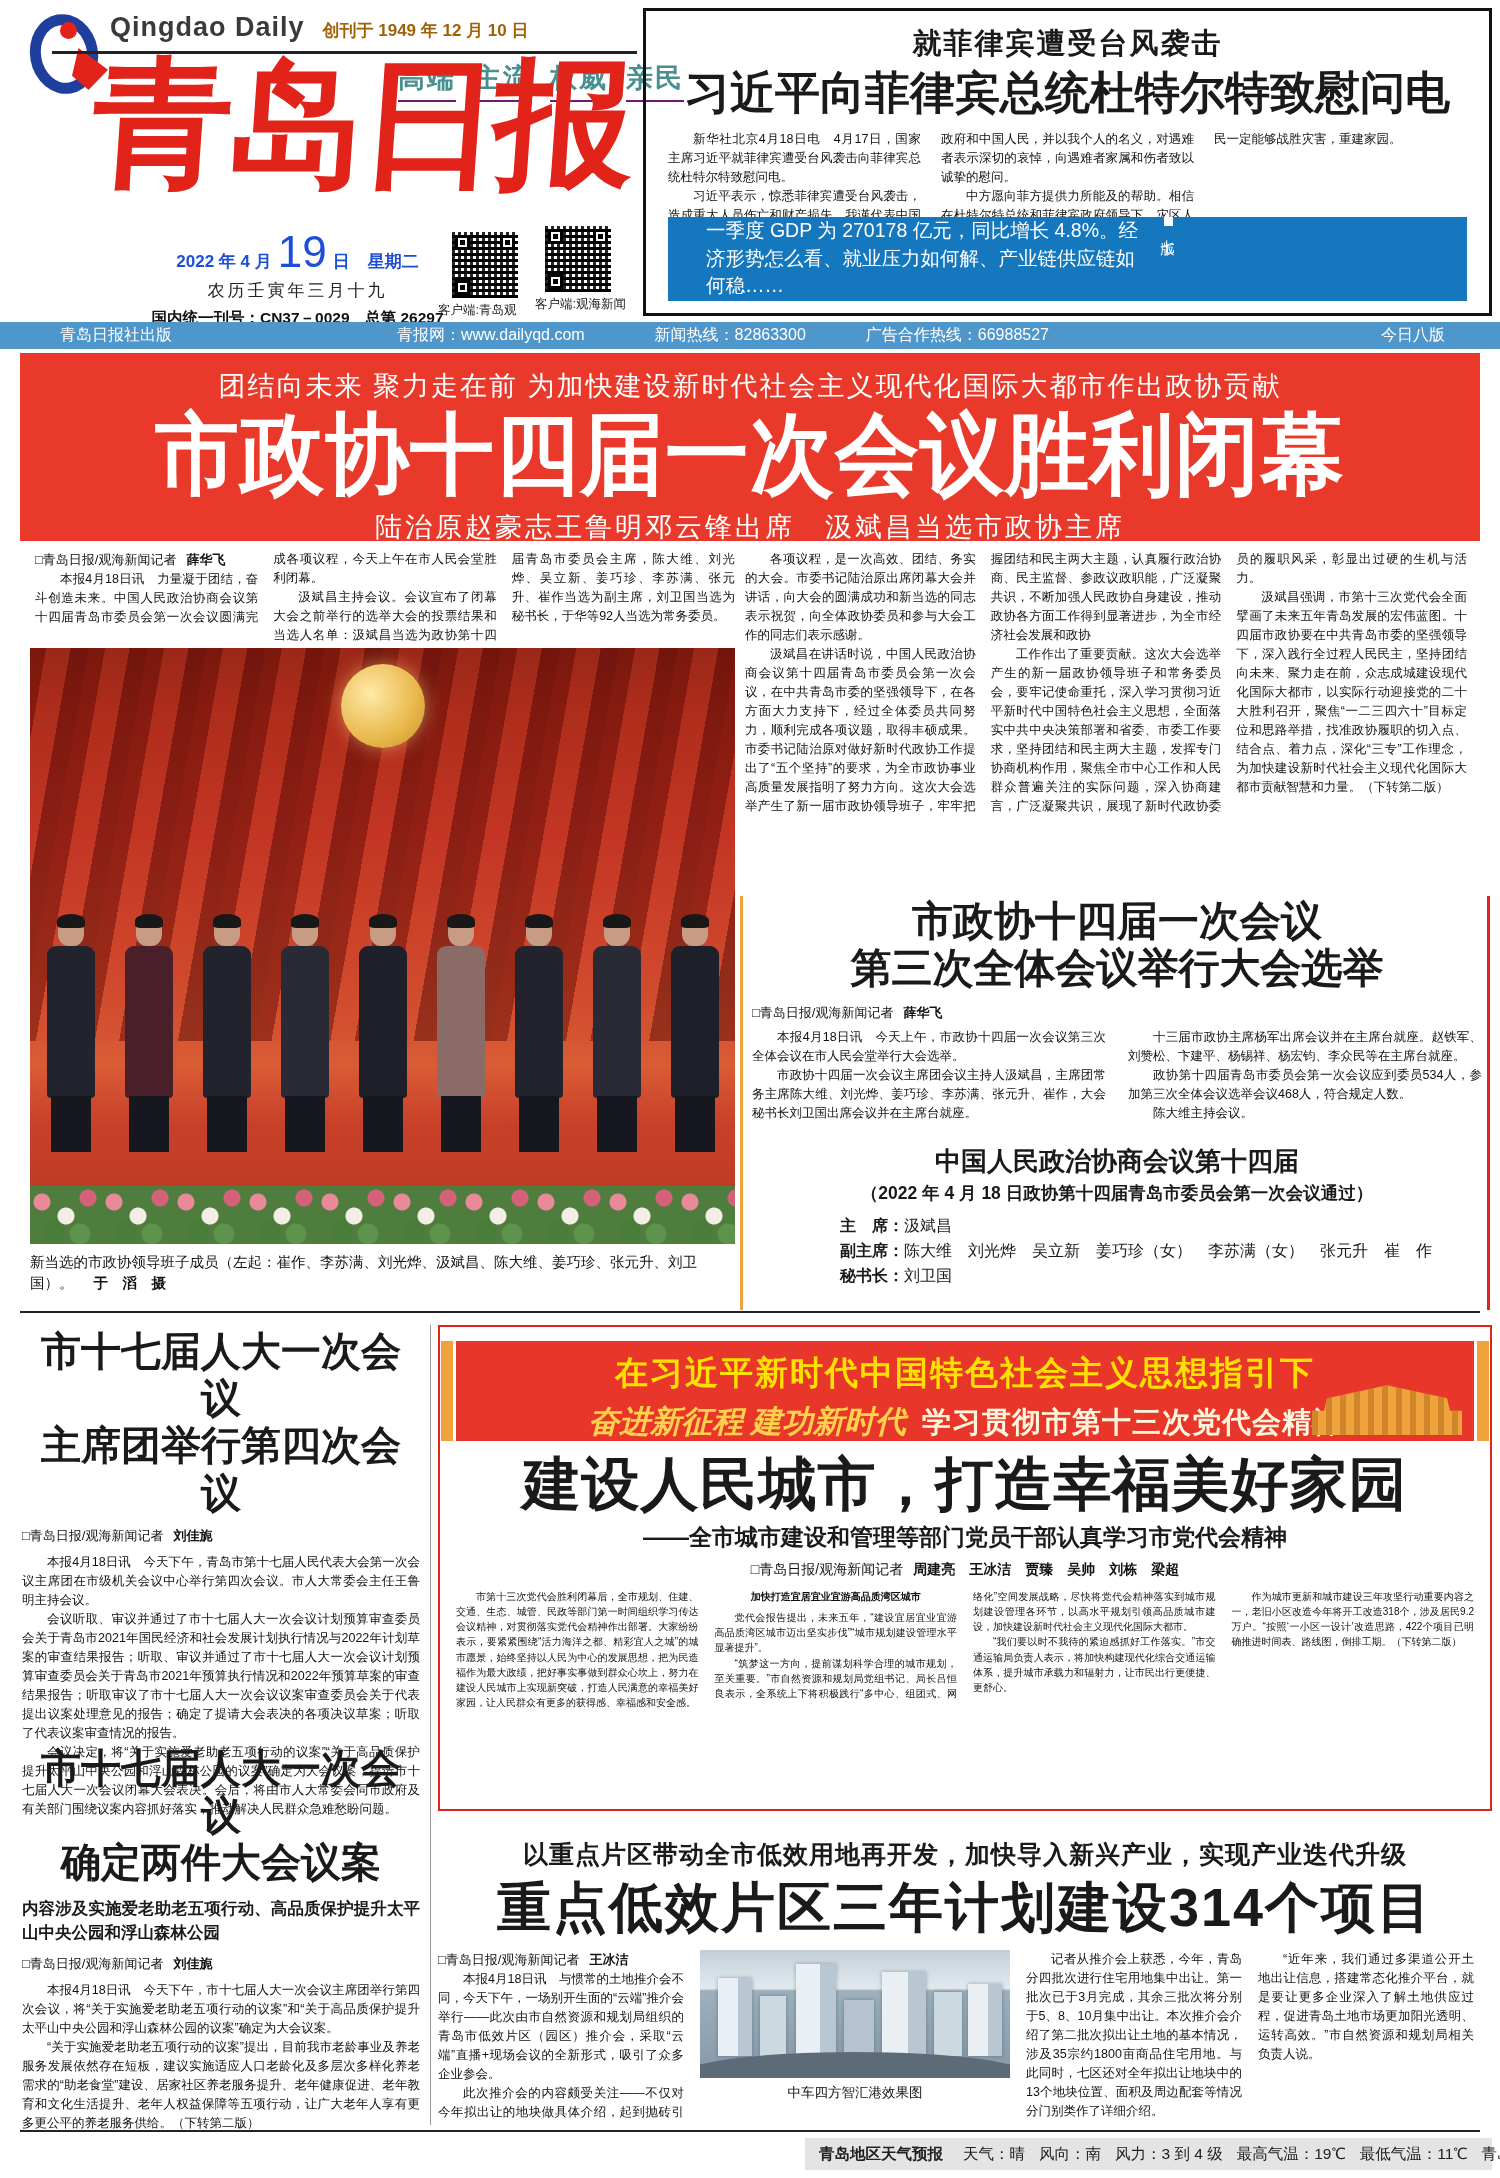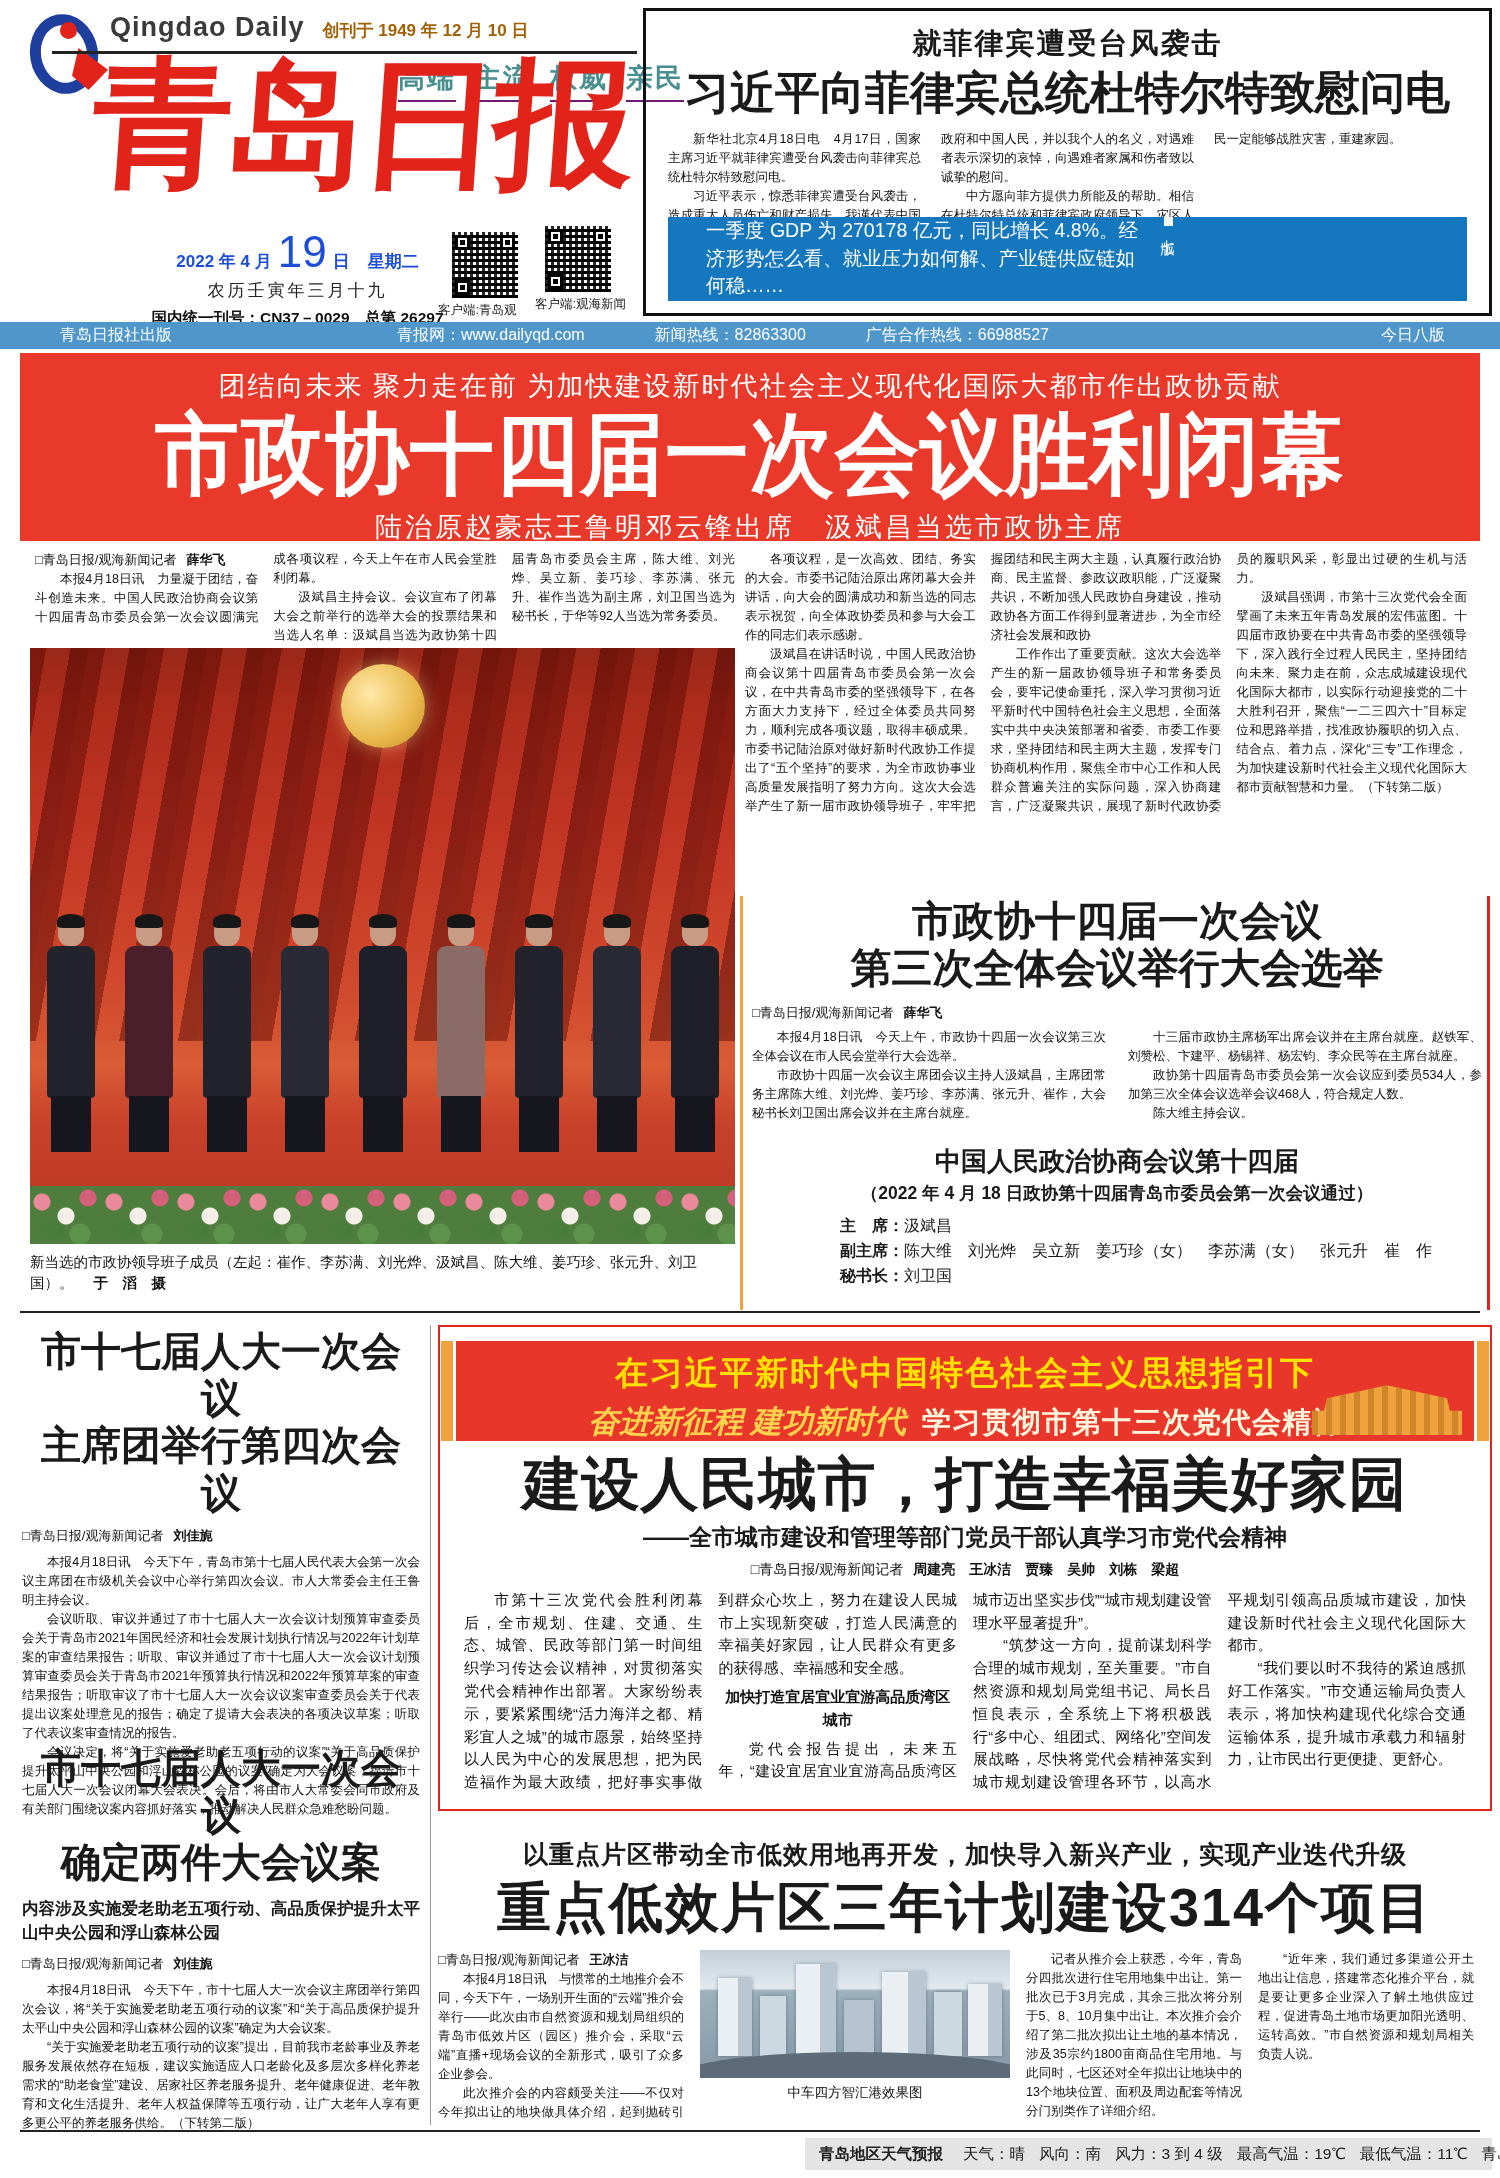--- a/index.html
+++ b/index.html
@@ -130,21 +130,21 @@
   .pb-callig{font-size:31px;font-style:italic;font-weight:900;color:#ffd24d;font-family:"Liberation Serif",serif;}
   .pb-text{font-size:29px;font-weight:900;color:#fff6dd;letter-spacing:1px;}
   .pb-building{position:absolute;right:12px;bottom:6px;width:150px;height:54px;background:#f0a23c;
     clip-path:polygon(0 100%,0 55%,8% 55%,10% 32%,50% 8%,90% 32%,92% 55%,100% 55%,100% 100%);
     background-image:repeating-linear-gradient(90deg,rgba(150,80,10,.35) 0 6px,transparent 6px 14px);}
   .banner-bar{position:absolute;top:14px;width:12px;height:100px;background:#f0a23c;}
   .bb-l{left:1px;} .bb-r{right:1px;}
   .city-headline{margin-top:13px;font-size:58px;font-weight:900;text-align:center;letter-spacing:1px;line-height:1.05;}
   .city-deck{margin-top:7px;font-size:23px;font-weight:600;text-align:center;}
   .city-byline{margin-top:8px;font-size:14px;text-align:center;}
-  .city-body{margin:10px 24px 0;height:206px;column-count:4;column-gap:16px;overflow:hidden;font-size:15px;}
+  .city-body{margin:10px 16px 0;height:206px;column-count:4;column-gap:16px;overflow:hidden;font-size:10px;}
   .city-body .subhead{font-weight:900;text-align:center;text-indent:0;margin:6px 0;}
 
   
   .renewal-kicker{left:438px;top:1838px;width:1054px;text-align:center;font-size:25px;font-weight:700;letter-spacing:1px;}
   .renewal-headline{left:438px;top:1872px;width:1054px;text-align:center;font-size:54px;font-weight:900;letter-spacing:2px;}
   .renewal-row{left:438px;top:1950px;width:1054px;height:174px;display:flex;gap:16px;}
   .rn-col{overflow:hidden;}
   .rn-a{width:246px;} .rn-b{width:216px;} .rn-c{width:216px;}
   .rn-photo-wrap{width:310px;}
   .cityphoto{width:310px;height:128px;position:relative;overflow:hidden;

